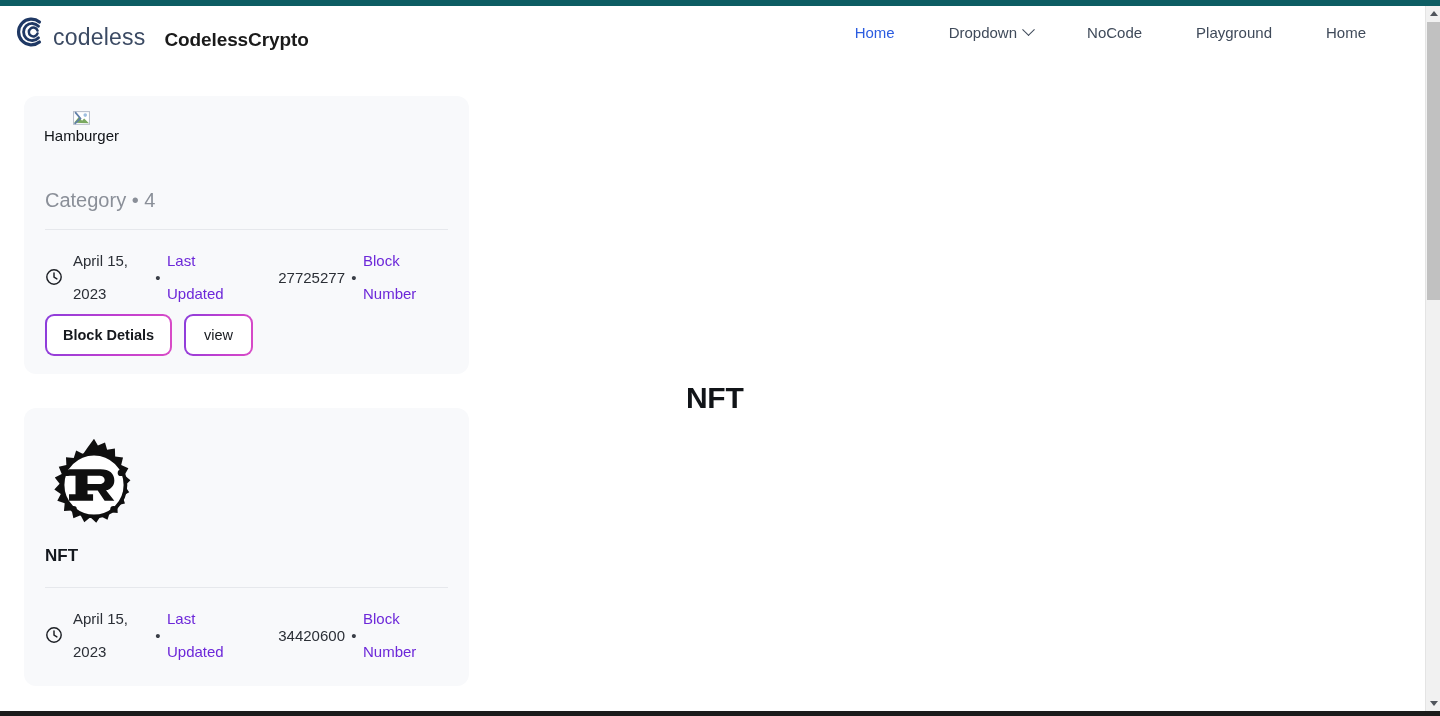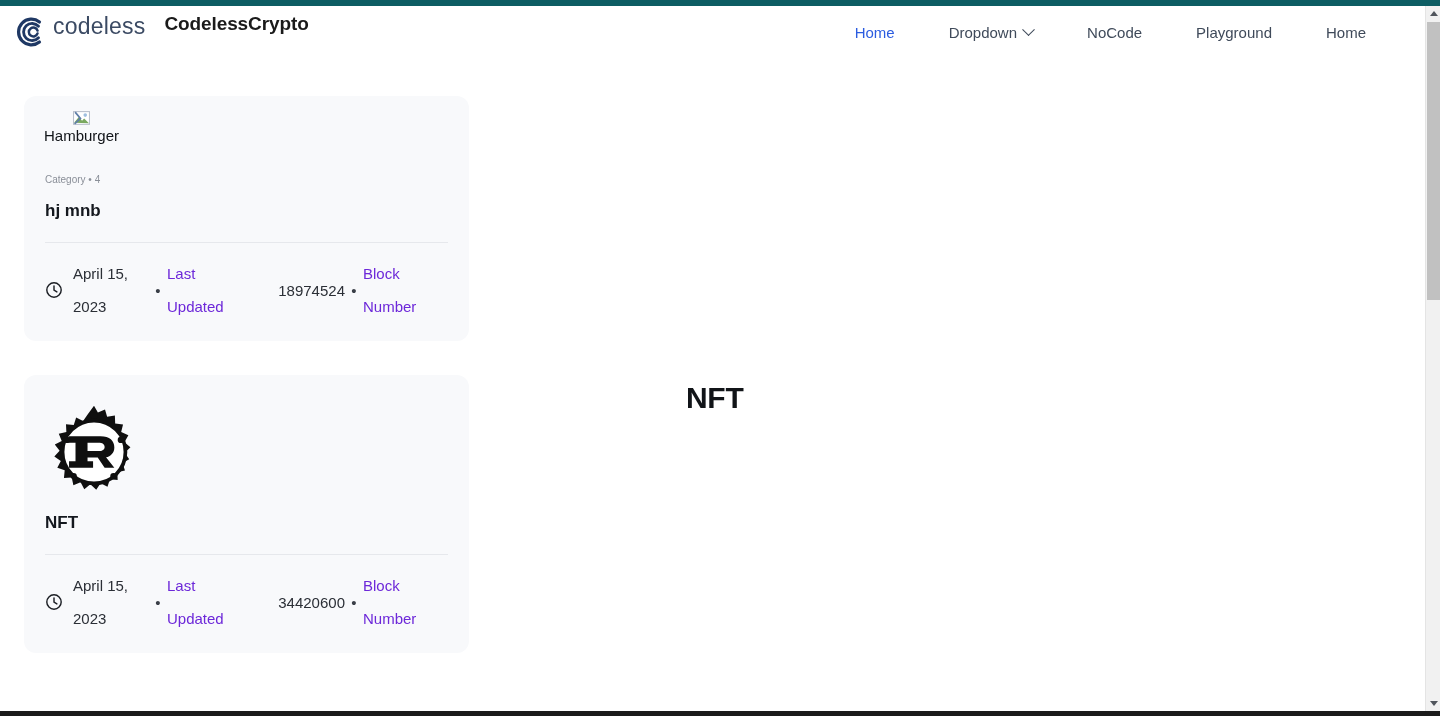--- a/index.html
+++ b/index.html
@@ -56,21 +56,21 @@
     position: relative;
     height: 52px;
     display: flex;
     align-items: center;
     padding: 0 38px 0 10px;
     background: #ffffff;
   }
 
   .brand {
     display: flex;
-    align-items: flex-start;
+    align-items: flex-end;
     gap: 9px;
   }
 
   .brand-logo {
     width: 38px;
     height: 38px;
     display: block;
     flex: 0 0 auto;
   }
 
@@ -187,23 +187,23 @@
   .rust-logo {
     width: 98px;
     height: 98px;
     display: block;
     margin: 16px 0 0 21px;
   }
 
   .card-body { padding: 0 21px; }
 
   .cat {
-    font-size: 10px;
+    font-size: 20px;
     color: #8a8f98;
-    margin-top: 26px;
+    margin-top: 46px;
     line-height: 18px;
   }
 
   .card-title {
     font-size: 17px;
     font-weight: 700;
     color: #14181e;
     margin-top: 11px;
     line-height: 22px;
   }
@@ -383,37 +383,44 @@
                 <path d="M1 12 L5.5 6.5 L8.5 10 L10.5 8 L15 12.5 Z" fill="#7aa85f"></path>
                 <circle cx="11.5" cy="4.8" r="1.7" fill="#9fbfe0"></circle>
                 <path d="M2 2 L7 8 L1.5 13" fill="none" stroke="#5f7ea8" stroke-width="1.6"></path>
               </svg>
               <span>Hamburger</span>
             </span>
           </div>
 
           <div class="card-body">
             <div class="cat">Category • 4</div>
-            <div class="card-title">hj mnb</div>
             <div class="divider"></div>
 
             <div class="meta">
               <svg class="clock-icon" viewBox="0 0 20 20">
                 <circle cx="10" cy="10" r="8" fill="none" stroke="#1c1f24" stroke-width="1.6"></circle>
                 <path d="M10 5.4 L10 10.2 L13.2 12.2" fill="none" stroke="#1c1f24" stroke-width="1.6" stroke-linecap="round"></path>
               </svg>
               <span class="meta-val">April 15, 2023</span>
               <span class="dot">•</span>
               <span class="meta-lbl">Last Updated</span>
-              <span class="meta-val wide">18974524</span>
+              <span class="meta-val wide">27725277</span>
               <span class="dot">•</span>
               <span class="meta-lbl wide">Block Number</span>
             </div>
           </div>
 
+          <div class="btn-row">
+            <button class="btn">
+              <span>Block Detials</span>
+            </button>
+            <button class="btn small">
+              <span>view</span>
+            </button>
+          </div>
         </div>
 
         <div class="card">
 
           <div class="card-media" style="padding:0">
             <svg class="rust-logo" viewBox="0 0 106 106">
               <g fill="#0f0f0f">
                 <path d="M53 3 L57.2 10.3 L64.9 6.9 L67.2 15 L75.6 13.6 L75.9 22.1 L84.4 23.2 L82.4 31.5 L90.2 35 L85.9 42.4 L92.4 47.9 L86.3 53.8 L91.1 60.8 L83.8 64.9 L86.5 72.9 L78.3 74.8 L78.6 83.2 L70.2 82.5 L67.6 90.6 L60.1 86.7 L55.4 93.7 L49.1 88 L42.5 93.2 L38.5 85.7 L30.7 88.9 L28.9 80.7 L20.5 81.1 L21.3 72.7 L13.3 70.1 L17.1 62.6 L10.1 57.9 L15.8 51.6 L10.6 45 L18.1 41 L14.9 33.2 L23.1 31.4 L22.7 23 L31.1 23.8 L33.7 15.8 L41.2 19.6 L45.9 12.6 Z"></path>
               </g>
               <g fill="#ffffff">

